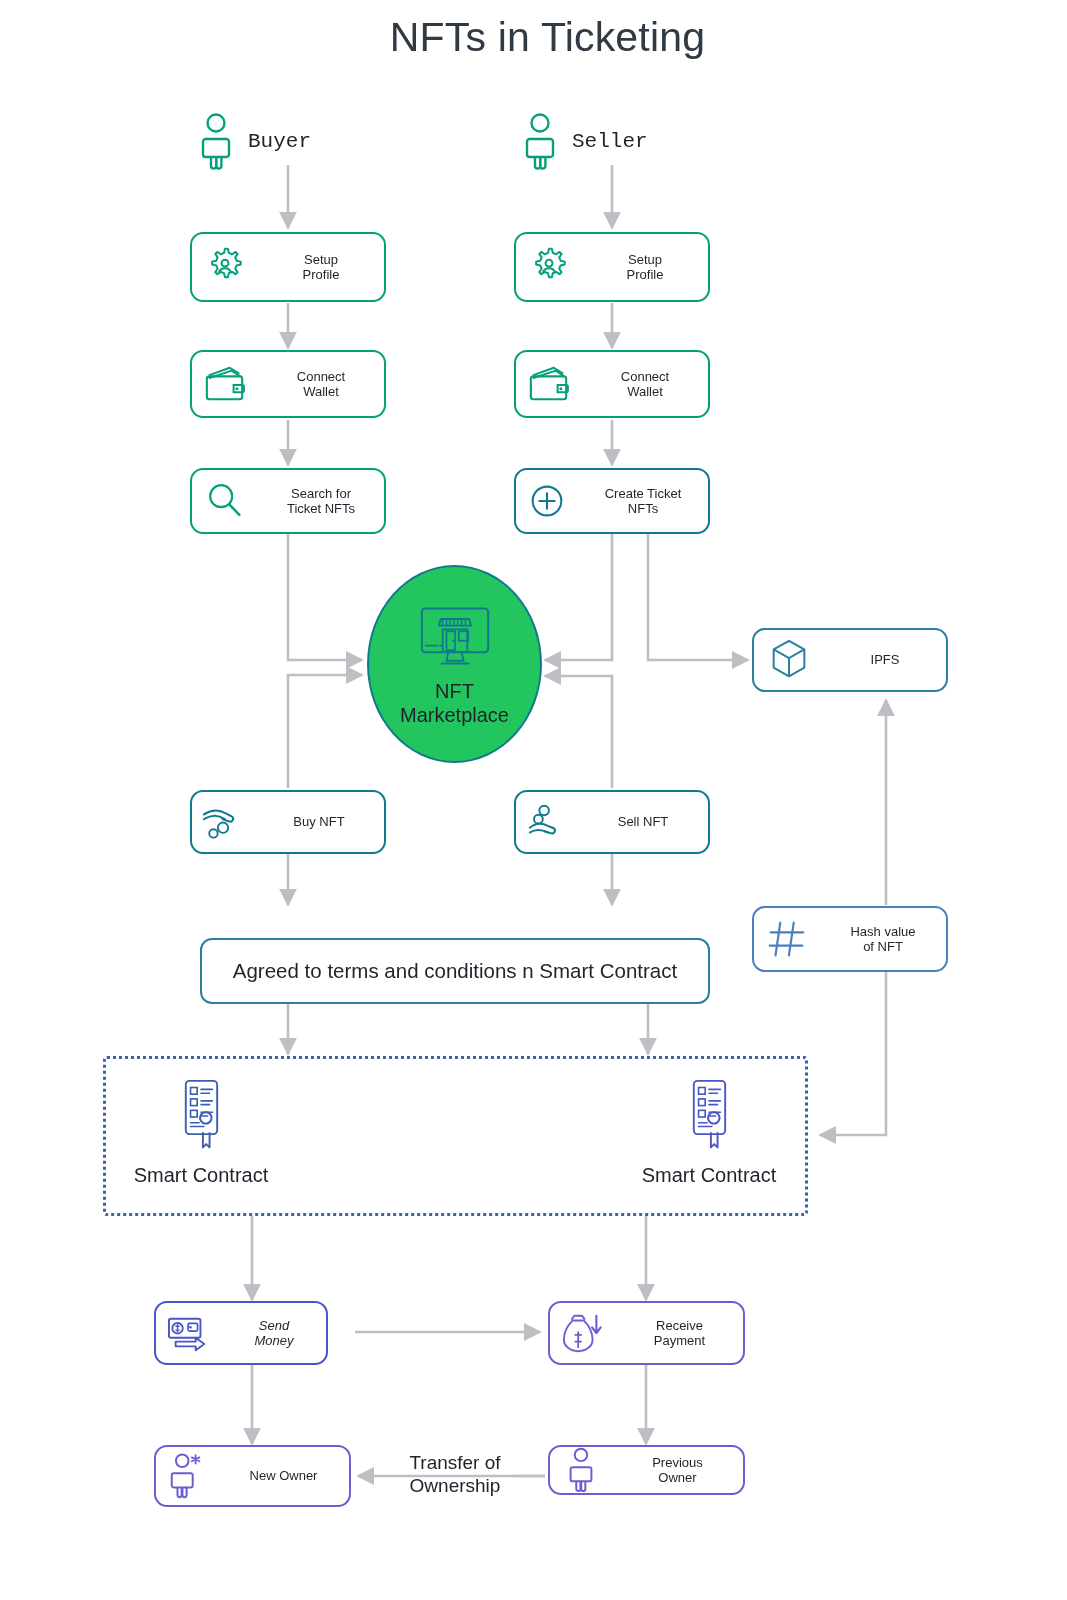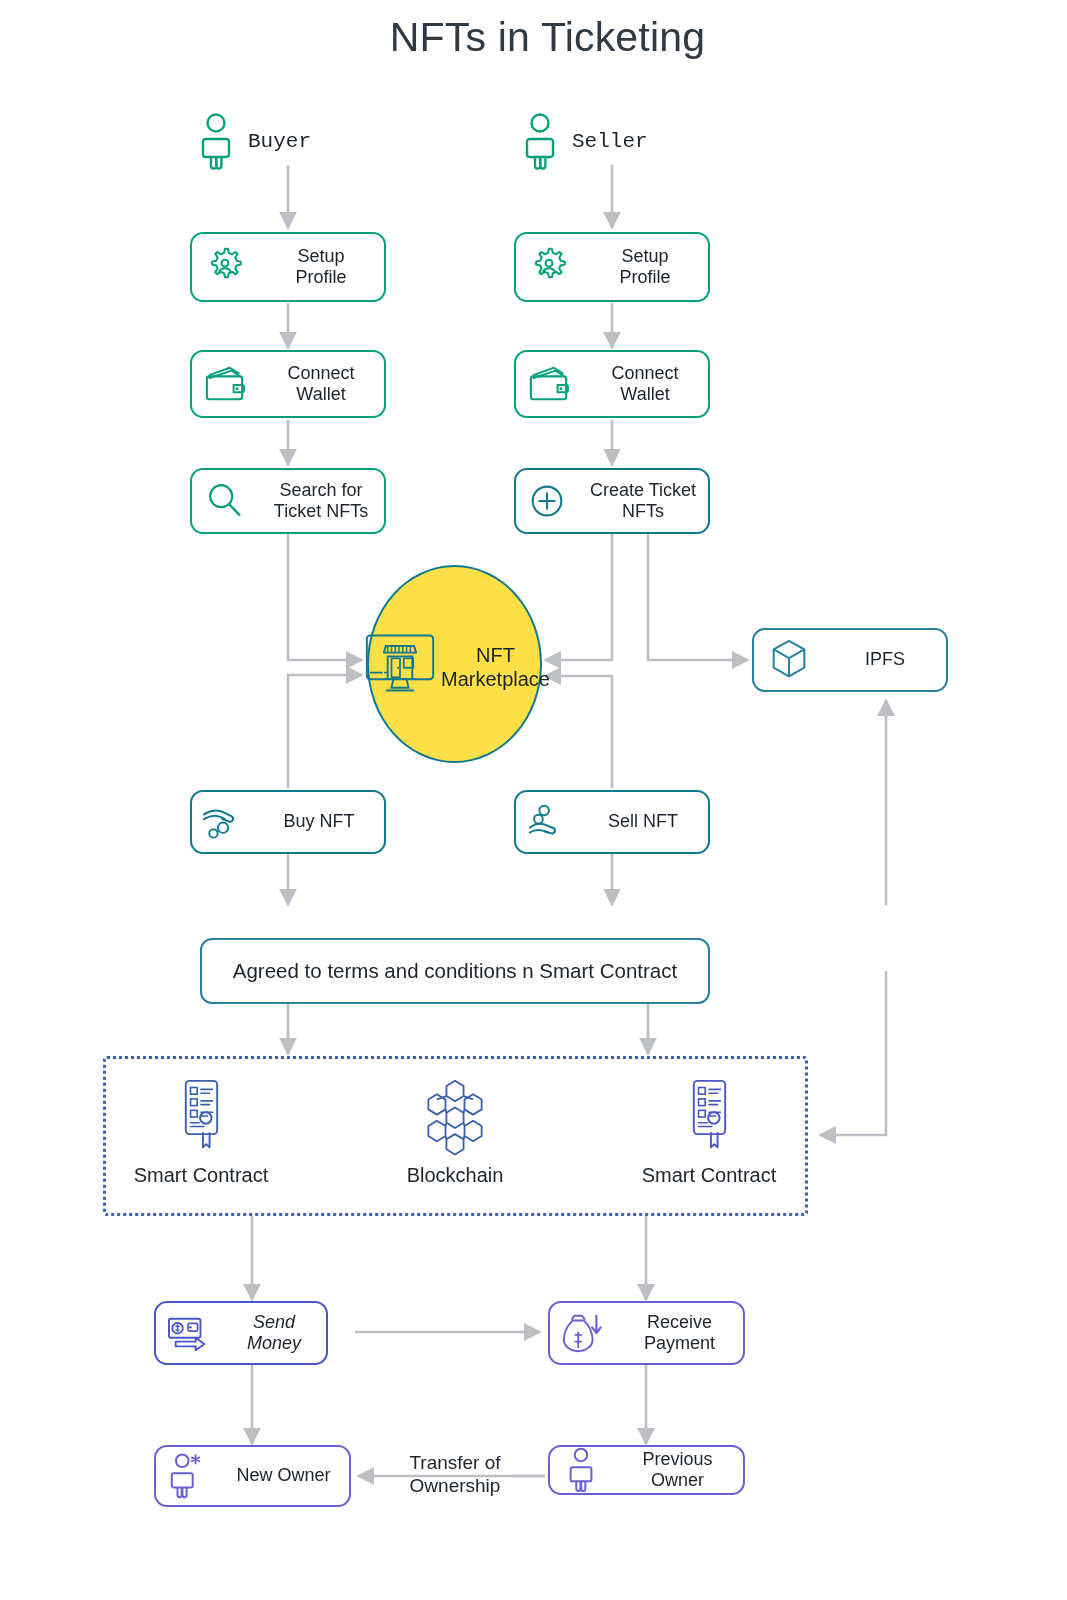--- a/index.html
+++ b/index.html
@@ -18,38 +18,38 @@
   }
 
   
   .node{
     position:absolute;box-sizing:border-box;
     border:2.2px solid #0b8f86;border-radius:13px;background:#fff;
     display:flex;align-items:center;
   }
   .node .ic{flex:0 0 auto;display:flex;align-items:center;justify-content:center;}
   .node .lbl{
-    flex:1 1 auto;text-align:center;font-size:18px;line-height:1.18;
+    flex:1 1 auto;text-align:center;font-size:13px;line-height:1.18;
     color:#1d242b;
   }
   .node.wide .lbl{font-size:20px;}
 
   .green{border-color:#05a07a;}
   .teal{border-color:#11798f;}
   .steel{border-color:#2a7f9e;}
   .bluelt{border-color:#4a7fc1;}
   .indigo{border-color:#4a55c8;}
   .violet{border-color:#6a5fd0;}
   .gradteal{border-color:#2a7f9e;}
 
   
   .circle{
     position:absolute;box-sizing:border-box;border:2.4px solid #11798f;
-    border-radius:50%;background:#fde047;
-    display:flex;align-items:center;justify-content:center;
+    border-radius:50%;background:#22c55e;
+    display:flex;flex-direction:column;align-items:center;justify-content:center;
   }
   .circle .ctxt{
     font-size:20px;line-height:1.2;text-align:center;color:#1d242b;margin-top:6px;
   }
 
   
   .dotted{
     position:absolute;box-sizing:border-box;
     border:3px dotted #3b5fae;border-radius:4px;background:transparent;
   }
@@ -273,20 +273,29 @@
     <span class="ic" style="width:70px">
       <svg width="46" height="48" viewBox="0 0 48 50">
         <path d="M24,5 L40,14 L40,33 L24,42 L8,33 L8,14 z" fill="none" stroke="#2a7f9e" stroke-width="2.1" stroke-linejoin="round"></path>
         <path d="M8,14 L24,23 L40,14" fill="none" stroke="#2a7f9e" stroke-width="2.1" stroke-linejoin="round"></path>
         <path d="M24,23 L24,42" fill="none" stroke="#2a7f9e" stroke-width="2.1"></path>
       </svg>
     </span>
     <span class="lbl">IPFS</span>
   </div>
 
+  <div class="node bluelt" style="left:752px;top:906px;width:196px;height:66px;">
+    <span class="ic" style="width:66px">
+      <svg width="46" height="46" viewBox="0 0 48 48">
+        <path d="M17,7 L12,41 M31,7 L26,41 M7,17 L41,17 M6,31 L40,31" fill="none" stroke="#4a7fc1" stroke-width="2.3" stroke-linecap="round"></path>
+      </svg>
+    </span>
+    <span class="lbl" style="white-space:pre-line">Hash value
+of NFT</span>
+  </div>
 
   <div class="node gradteal wide" style="left:200px;top:906px;width:510px;height:66px;border-radius:12px;margin-top:32px;">
     <span class="lbl" style="font-size:20.5px;padding:0 14px;">Agreed to terms and conditions n Smart Contract</span>
   </div>
 
   <div class="dotted" style="left:103px;top:1056px;width:705px;height:160px;"></div>
 
   <div class="bcitem" style="left:128px;top:1078px;width:146px;">
     <span>
       <svg width="54" height="78" viewBox="0 0 56 82">
@@ -296,38 +305,20 @@
         <rect x="17" y="34" width="7" height="7" fill="none" stroke="#3b5fae" stroke-width="1.7"></rect>
         <path d="M28,12 h12 M28,16 h9 M28,24 h12 M28,28 h9 M28,36 h12 M28,40 h7" stroke="#3b5fae" stroke-width="1.7" stroke-linecap="round"></path>
         <path d="M17,47 h9 M17,51 h14" stroke="#3b5fae" stroke-width="1.7" stroke-linecap="round"></path>
         <path d="M33,48 a6,6 0 1 1 0.1,0 z" fill="none" stroke="#3b5fae" stroke-width="2"></path>
         <path d="M30,57 v16 l3.5,-3.5 L37,73 v-16" fill="none" stroke="#3b5fae" stroke-width="2" stroke-linejoin="round"></path>
       </svg>
     </span>
     <span class="cap">Smart Contract</span>
   </div>
 
-  <div class="bcitem" style="left:382px;top:1078px;width:146px;">
-    <span>
-      <svg width="84" height="78" viewBox="0 0 88 82">
-        <g fill="none" stroke="#3b5fae" stroke-width="1.9" stroke-linejoin="round">
-          <path d="M44,3 L53,8.5 L53,19 L44,24.5 L35,19 L35,8.5 z"></path>
-          <path d="M25,17 L34,22.5 L34,33 L25,38.5 L16,33 L16,22.5 z"></path>
-          <path d="M63,17 L72,22.5 L72,33 L63,38.5 L54,33 L54,22.5 z"></path>
-          <path d="M44,31 L53,36.5 L53,47 L44,52.5 L35,47 L35,36.5 z"></path>
-          <path d="M25,45 L34,50.5 L34,61 L25,66.5 L16,61 L16,50.5 z"></path>
-          <path d="M63,45 L72,50.5 L72,61 L63,66.5 L54,61 L54,50.5 z"></path>
-          <path d="M44,59 L53,64.5 L53,75 L44,80.5 L35,75 L35,64.5 z"></path>
-          <path d="M35,19 L25,22.5 M53,19 L63,22.5 M34,33 L35,36.5 M54,33 L53,36.5
-                   M35,47 L34,50.5 M53,47 L54,50.5 M34,61 L35,64.5 M54,61 L53,64.5"></path>
-        </g>
-      </svg>
-    </span>
-    <span class="cap">Blockchain</span>
-  </div>
 
   <div class="bcitem" style="left:636px;top:1078px;width:146px;">
     <span>
       <svg width="54" height="78" viewBox="0 0 56 82">
         <rect x="12" y="3" width="33" height="56" rx="4" fill="none" stroke="#4a55c8" stroke-width="2"></rect>
         <rect x="17" y="10" width="7" height="7" fill="none" stroke="#4a55c8" stroke-width="1.7"></rect>
         <rect x="17" y="22" width="7" height="7" fill="none" stroke="#4a55c8" stroke-width="1.7"></rect>
         <rect x="17" y="34" width="7" height="7" fill="none" stroke="#4a55c8" stroke-width="1.7"></rect>
         <path d="M28,12 h12 M28,16 h9 M28,24 h12 M28,28 h9 M28,36 h12 M28,40 h7" stroke="#4a55c8" stroke-width="1.7" stroke-linecap="round"></path>
         <path d="M17,47 h9 M17,51 h14" stroke="#4a55c8" stroke-width="1.7" stroke-linecap="round"></path>

